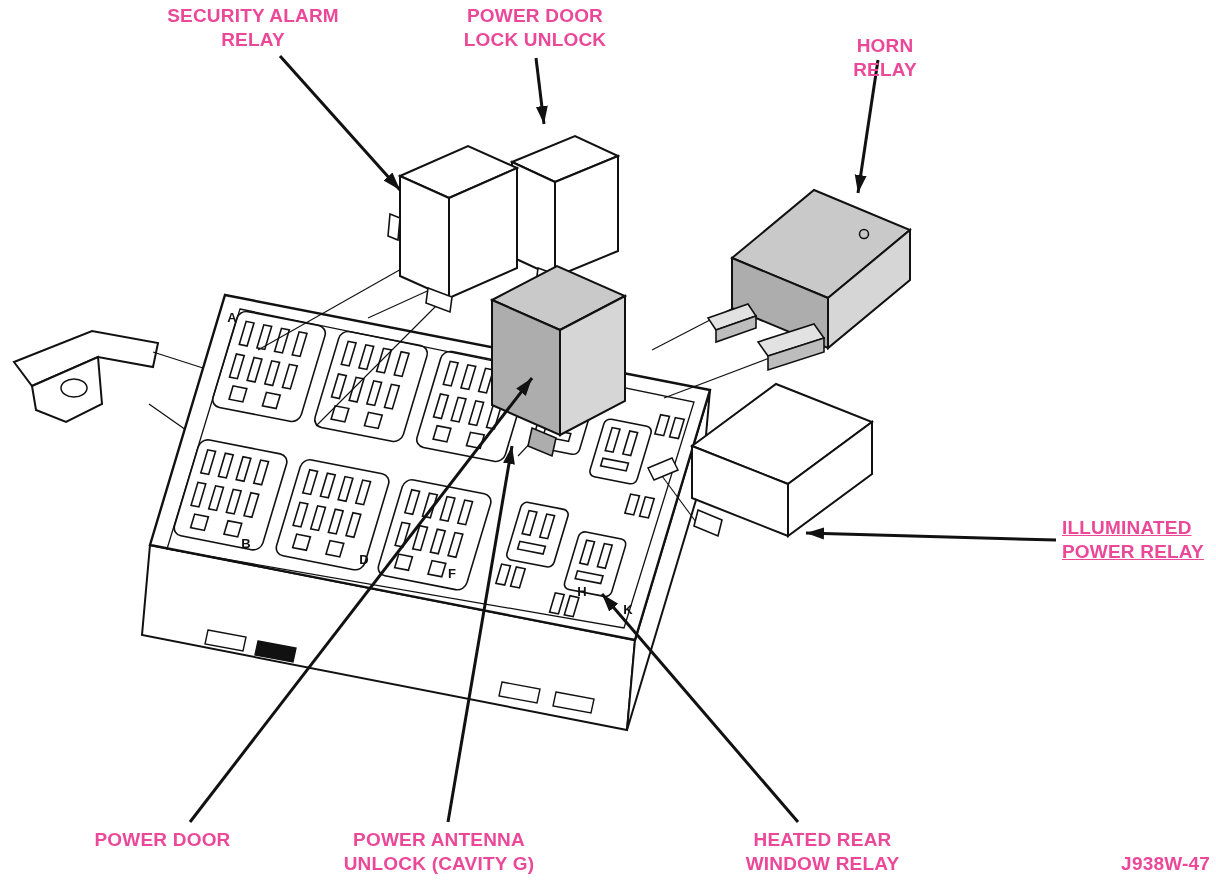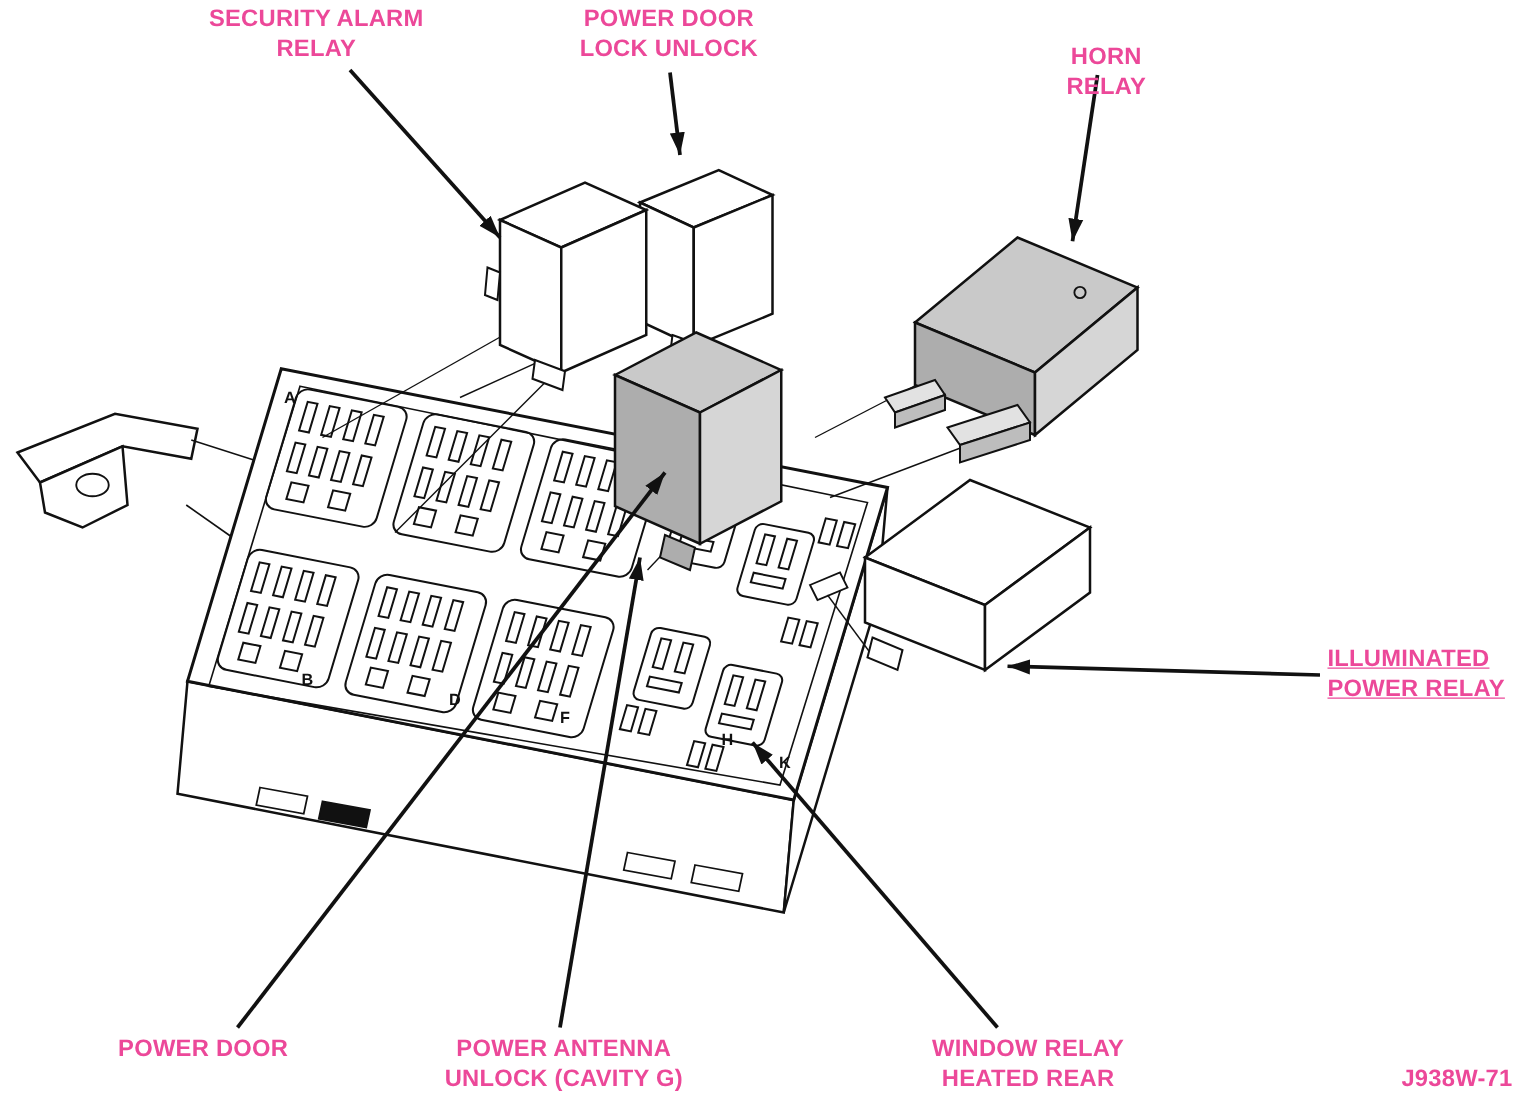--- a/index.html
+++ b/index.html
@@ -198,27 +198,27 @@
 
   <div class="label left-align" style="left:1062px; top:516px; width:150px;text-decoration:underline;">
     <div>ILLUMINATED</div>
     <div>POWER RELAY</div>
   </div>
 
   <div class="label" style="left:55px; top:828px; width:215px;">
     <div>POWER DOOR</div>
   </div>
 
-  <div class="label" style="left:326px; top:828px; width:250px;">
+  <div class="label" style="left:314px; top:828px; width:250px;">
     <div>POWER ANTENNA</div>
     <div>UNLOCK (CAVITY G)</div>
   </div>
 
   <div class="label" style="left:710px; top:828px; width:225px;">
+    <div>HEATED REAR</div>
     <div>WINDOW RELAY</div>
-    <div>HEATED REAR</div>
   </div>
 
   <div class="label right-align" style="left:1080px; top:852px; width:130px;">
-    <div>J938W-71</div>
+    <div>J938W-47</div>
   </div>
 
 </div>
 
 </body></html>

